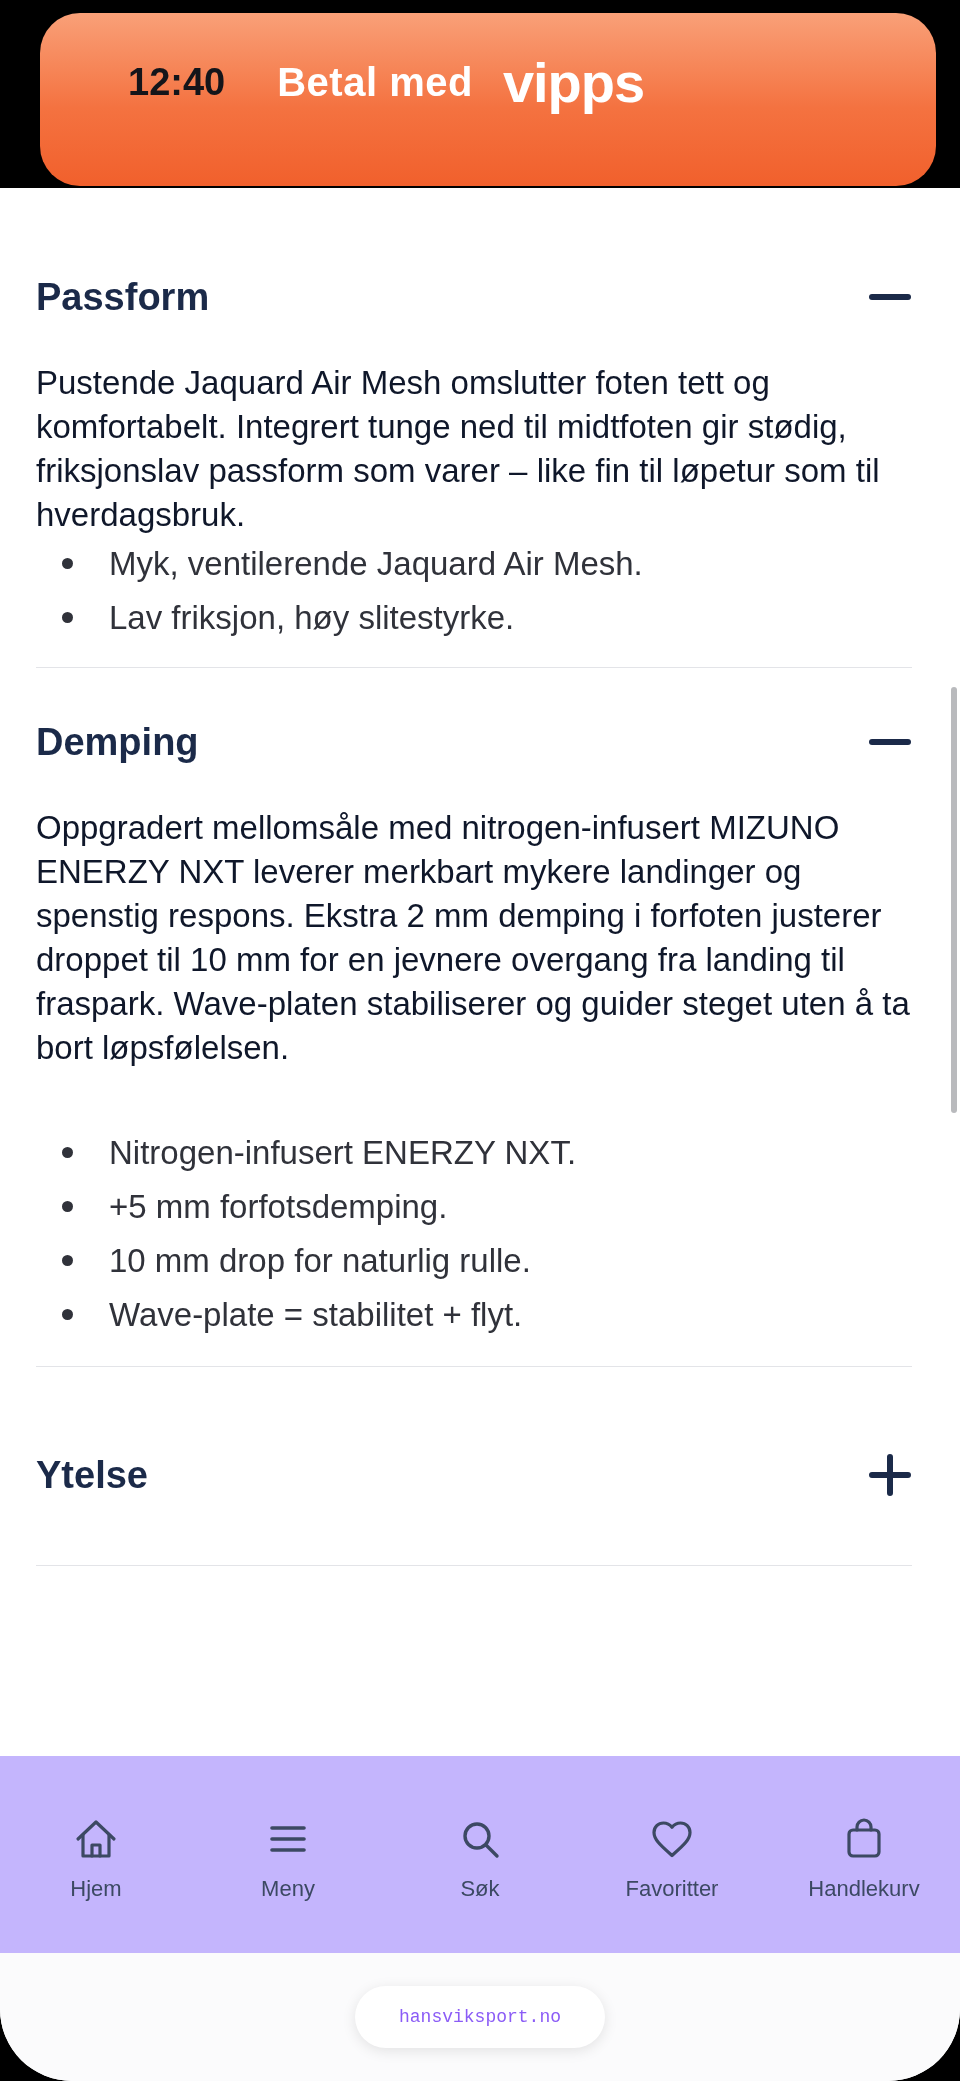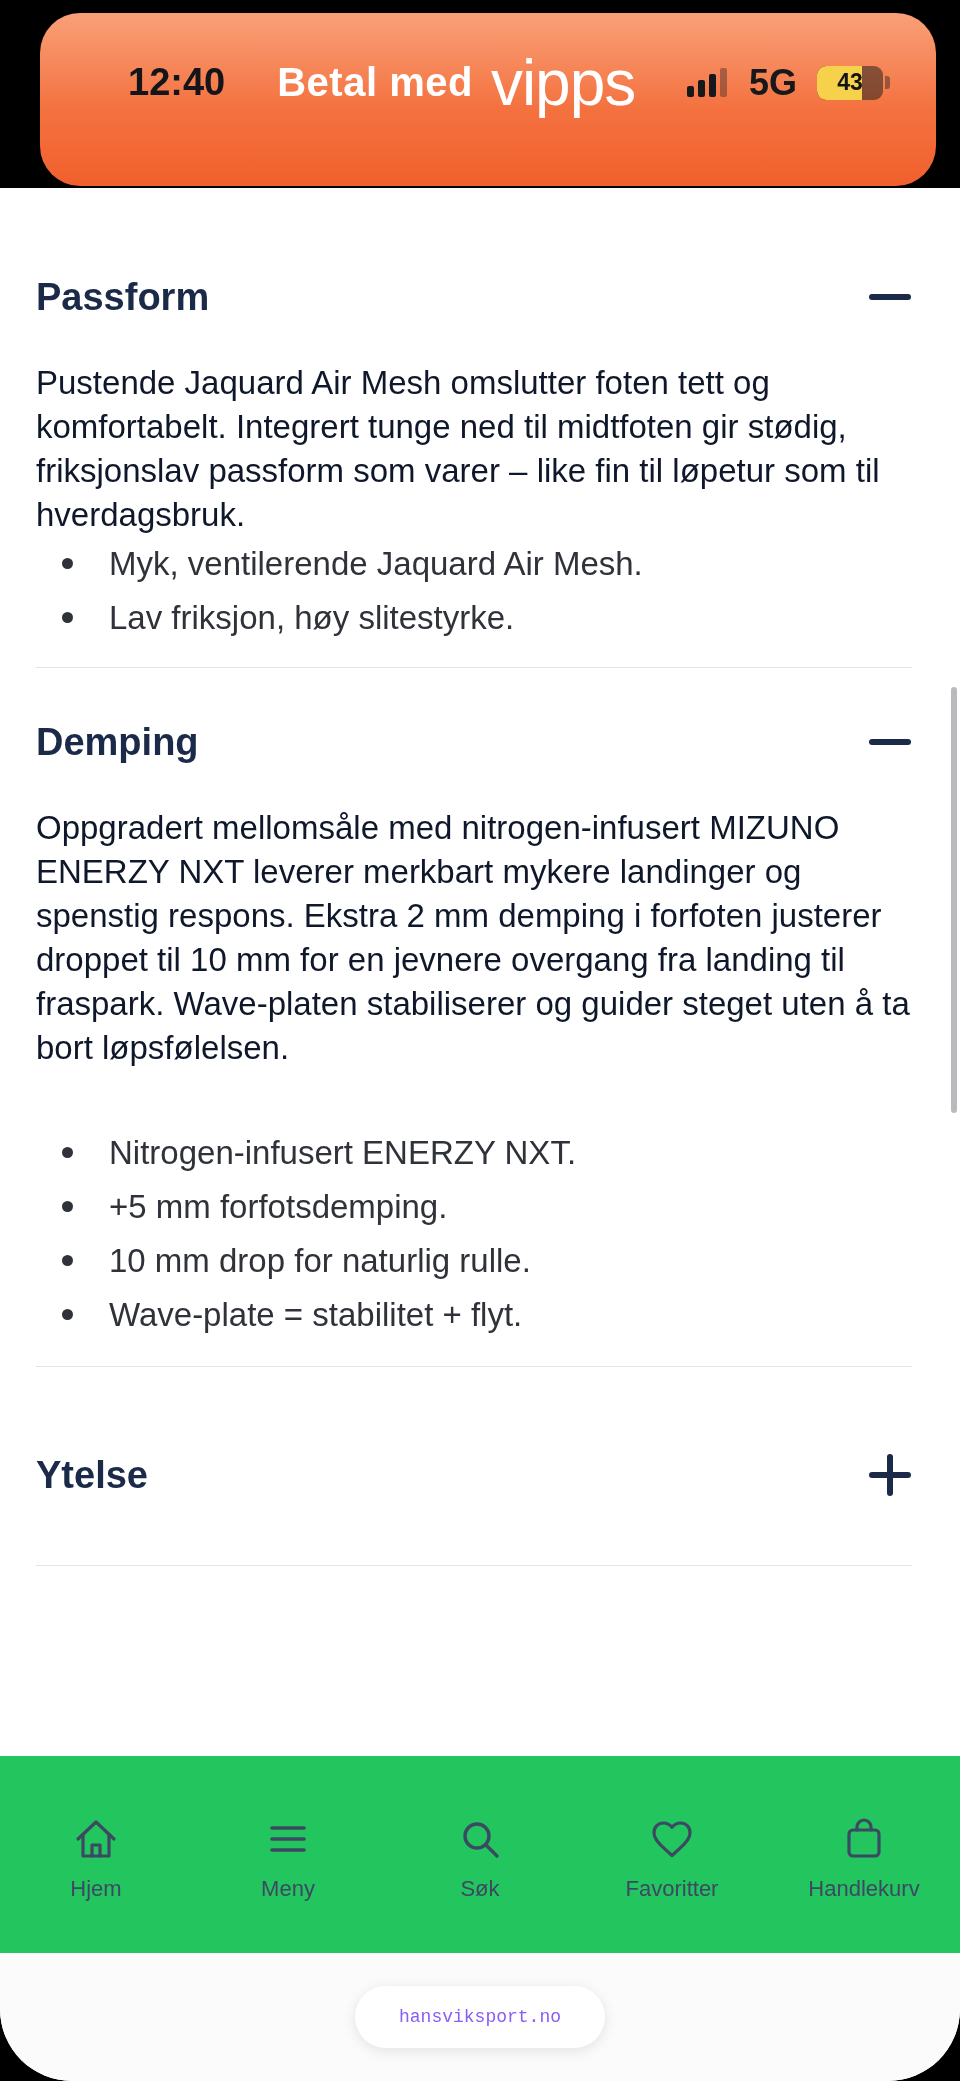--- a/index.html
+++ b/index.html
@@ -5,21 +5,21 @@
   html,body{margin:0;padding:0;background:#000;}
   body{width:960px;height:2081px;position:relative;overflow:hidden;
        font-family:"Liberation Sans",sans-serif;-webkit-font-smoothing:antialiased;}
 
   
   .vipps-banner{position:absolute;top:13px;left:40px;right:24px;height:173px;
     border-radius:40px;background:linear-gradient(180deg,#f9a078 0%,#f47240 55%,#f1602c 100%);
     display:flex;align-items:center;padding:0 46px 34px 88px;box-sizing:border-box;}
   .time{font-size:38px;font-weight:700;color:#14151a;}
   .betal{font-size:40px;font-weight:700;color:#ffffff;margin-left:52px;letter-spacing:.5px;}
-  .vipps-logo{font-size:64px;font-weight:400;color:#ffffff;margin-left:18px;letter-spacing:-1px;}
+  .vipps-logo{font-size:56px;font-weight:700;color:#ffffff;margin-left:30px;letter-spacing:-1px;}
   .right-status{margin-left:auto;display:flex;align-items:center;gap:20px;}
   .net{font-size:36px;font-weight:600;color:#17181c;}
   .battery{position:relative;width:66px;height:34px;border-radius:9px;background:rgba(40,35,30,.55);overflow:hidden;display:flex;align-items:center;justify-content:center;}
   .battery .fill{position:absolute;left:0;top:0;bottom:0;width:68%;background:#f6d14b;border-radius:9px 0 0 9px;}
   .battery .pct{position:relative;font-size:23px;font-weight:700;color:#141414;z-index:1;}
   .battery-cap{width:5px;height:13px;background:rgba(40,35,30,.45);border-radius:0 3px 3px 0;margin-left:2px;}
 
   
   .page{position:absolute;top:188px;left:0;right:0;bottom:0;background:#ffffff;
         border-radius:0 0 72px 72px;overflow:hidden;}
@@ -39,55 +39,39 @@
   .divider.mt24{margin-top:24px;}
   .h-mt{margin-top:50px;}
   .h-mt2{margin-top:84px;}
   .p-mt{margin-top:48px;}
   .divider.last{margin-top:66px;}
 
   
   .scrollbar{position:absolute;right:3px;top:499px;width:6px;height:426px;background:#b9babd;border-radius:3px;}
 
   
-  .bottom-nav{position:absolute;left:0;right:0;bottom:128px;height:197px;background:#22c55e;
+  .bottom-nav{position:absolute;left:0;right:0;bottom:128px;height:197px;background:#c4b5fd;
     display:grid;grid-template-columns:repeat(5,1fr);justify-items:center;align-items:start;padding-top:58px;box-sizing:border-box;}
   .nav-item{display:flex;flex-direction:column;align-items:center;gap:12px;cursor:pointer;}
   .nav-item svg{display:block;}
   .nav-label{font-size:22px;color:#3c4963;}
 
   
   .url-area{position:absolute;left:0;right:0;bottom:0;height:128px;background:#fbfbfc;
     display:flex;align-items:center;justify-content:center;}
   .url-pill{background:#ffffff;border-radius:34px;height:62px;padding:0 44px;display:flex;align-items:center;
     box-shadow:0 3px 14px rgba(0,0,0,.10);font-size:18px;color:#8b5cf6;font-family:Liberation Mono, monospace;}
 </style>
 </head>
 <body>
 
 <div class="vipps-banner">
   <span class="time">12:40</span>
   <span class="betal">Betal med</span>
   <span class="vipps-logo">vipps</span>
-  <span class="right-status">
-    <svg width="44" height="32" viewBox="0 0 44 32">
-      <rect x="2" y="19" width="7" height="11" rx="2" fill="#17181c"></rect>
-      <rect x="13" y="13" width="7" height="17" rx="2" fill="#17181c"></rect>
-      <rect x="24" y="7" width="7" height="23" rx="2" fill="#17181c"></rect>
-      <rect x="35" y="1" width="7" height="29" rx="2" fill="rgba(23,24,28,0.35)"></rect>
-    </svg>
-    <span class="net">5G</span>
-    <span style="display:flex;align-items:center;">
-      <span class="battery">
-        <span class="fill"></span>
-        <span class="pct">43</span>
-      </span>
-      <span class="battery-cap"></span>
-    </span>
-  </span>
 </div>
 
 <div class="page">
   <div class="content">
 
     <div class="accordion-header">
       <h2>Passform</h2>
       <svg class="toggle-icon" width="44" height="44" viewBox="0 0 44 44">
         <path d="M4 22 H40" stroke="#1b2a49" stroke-width="6" stroke-linecap="round" fill="none"></path>
       </svg>

